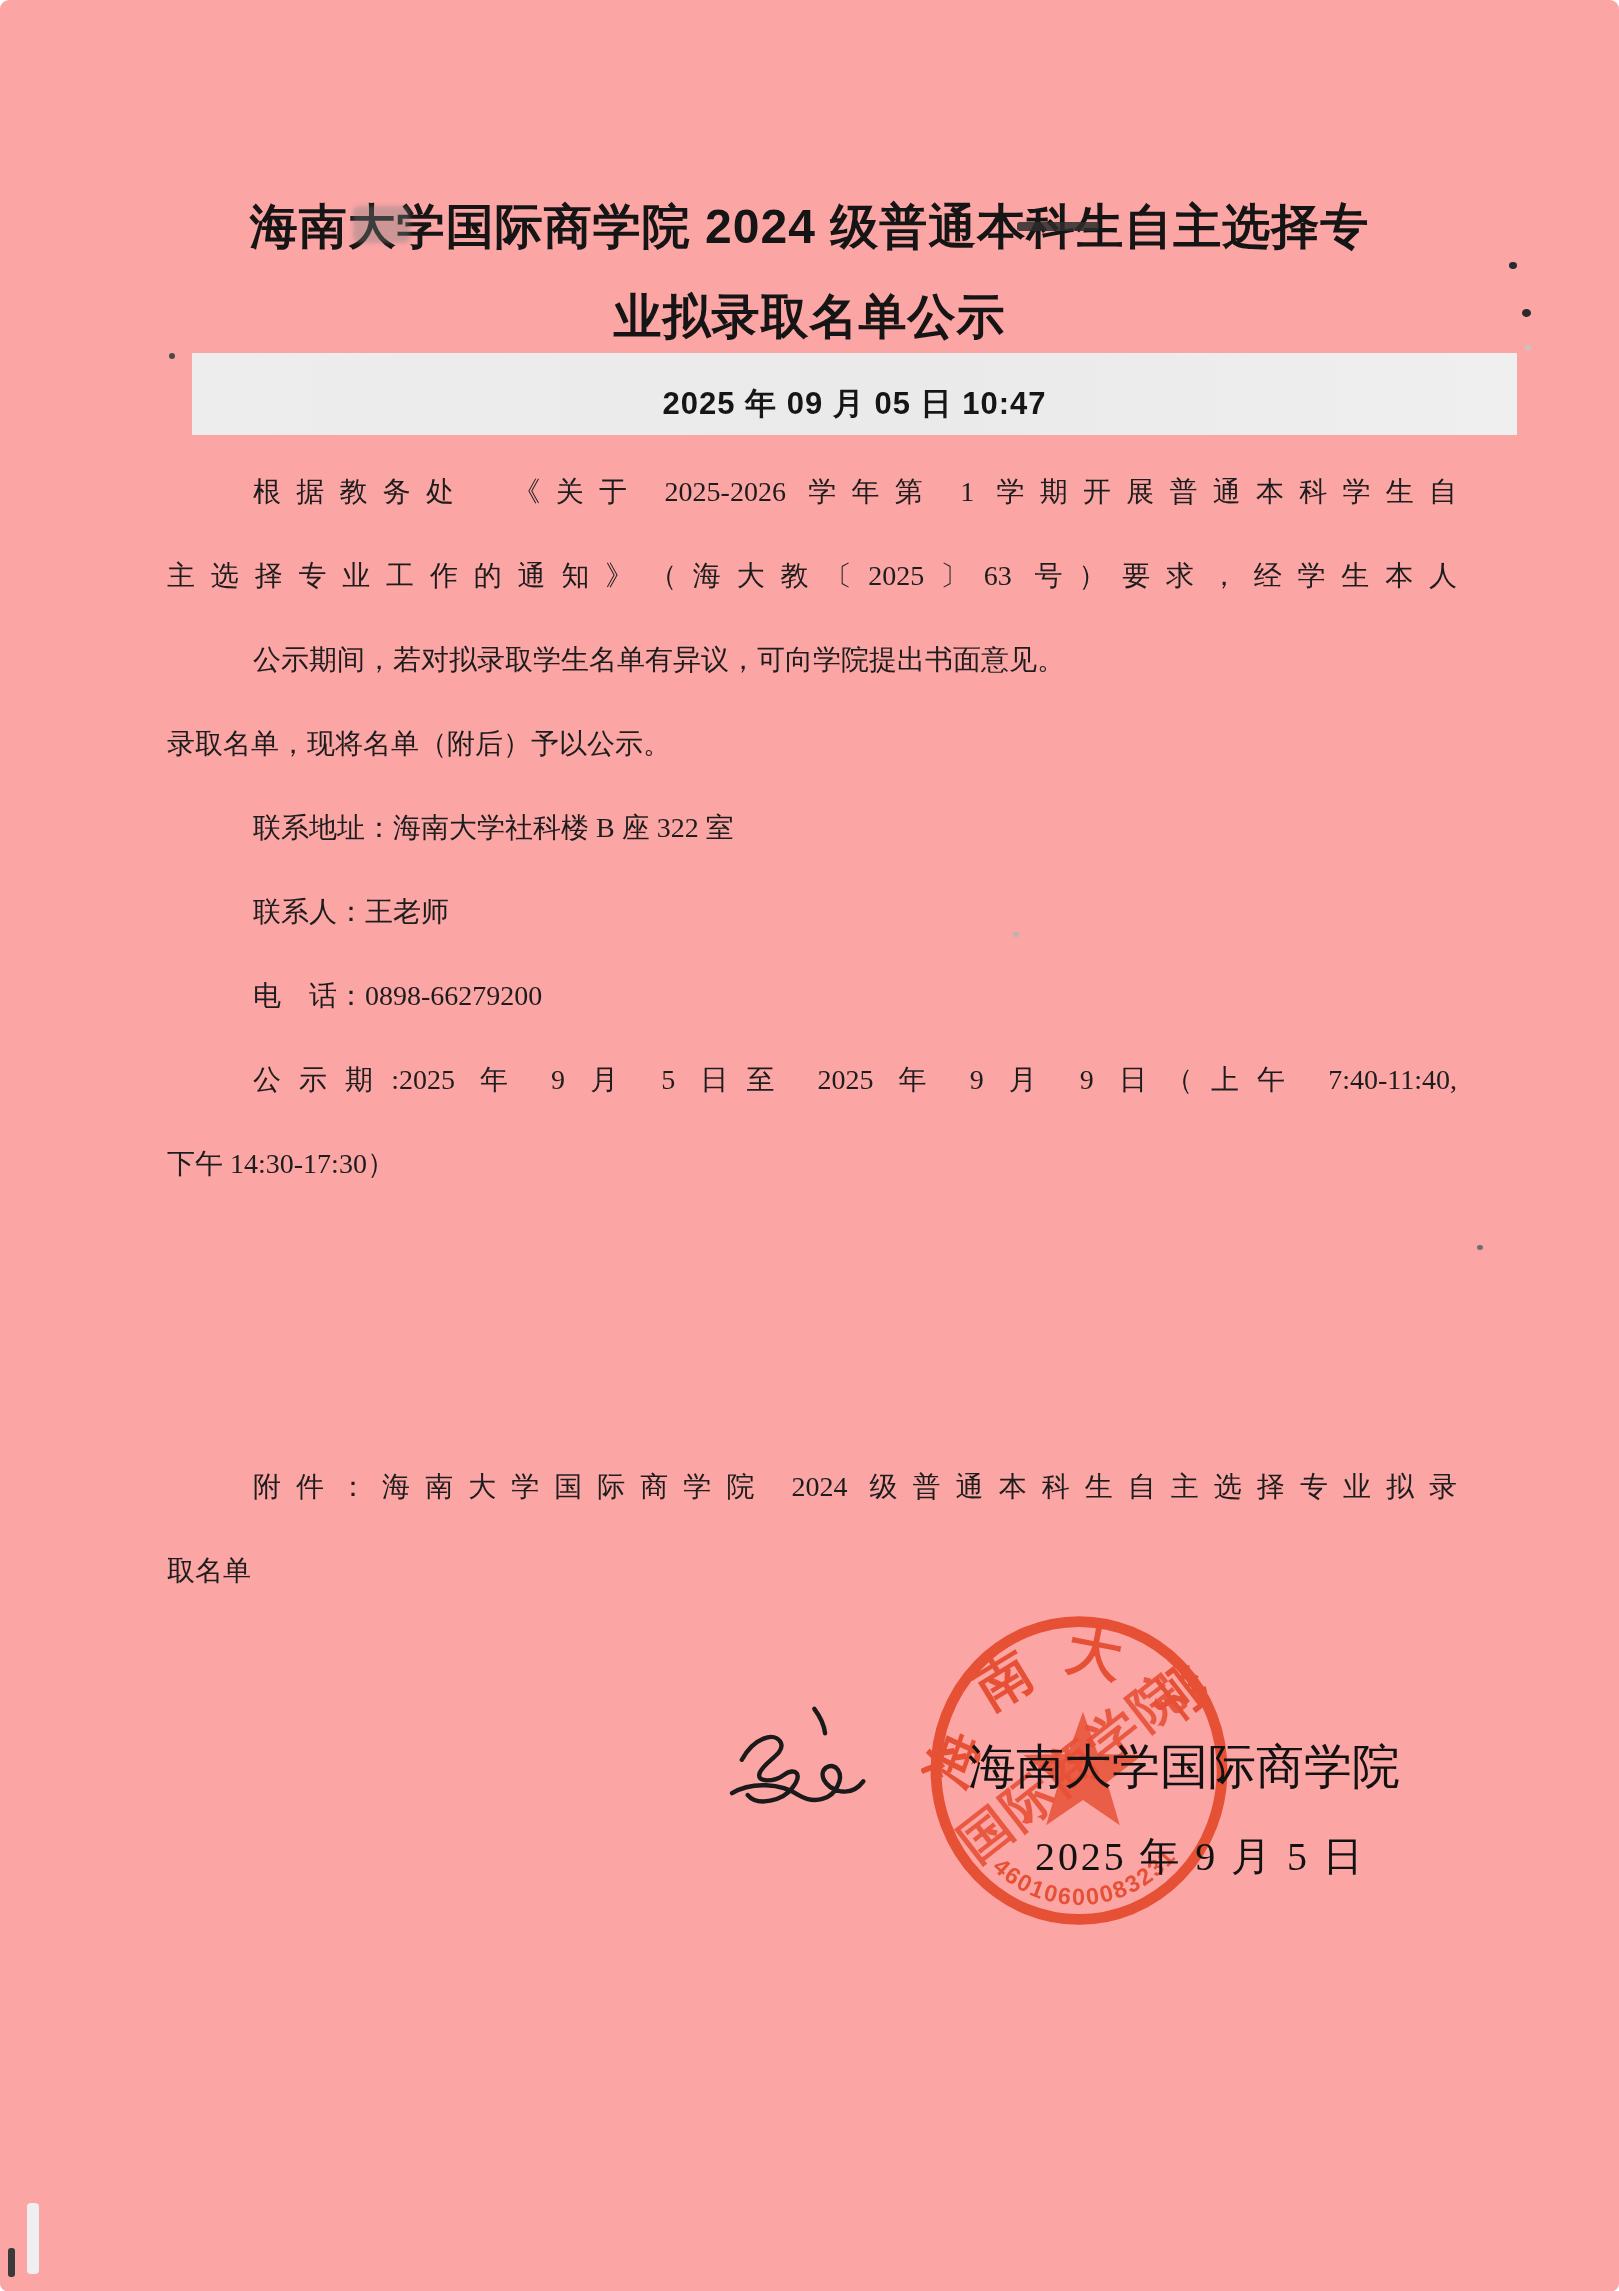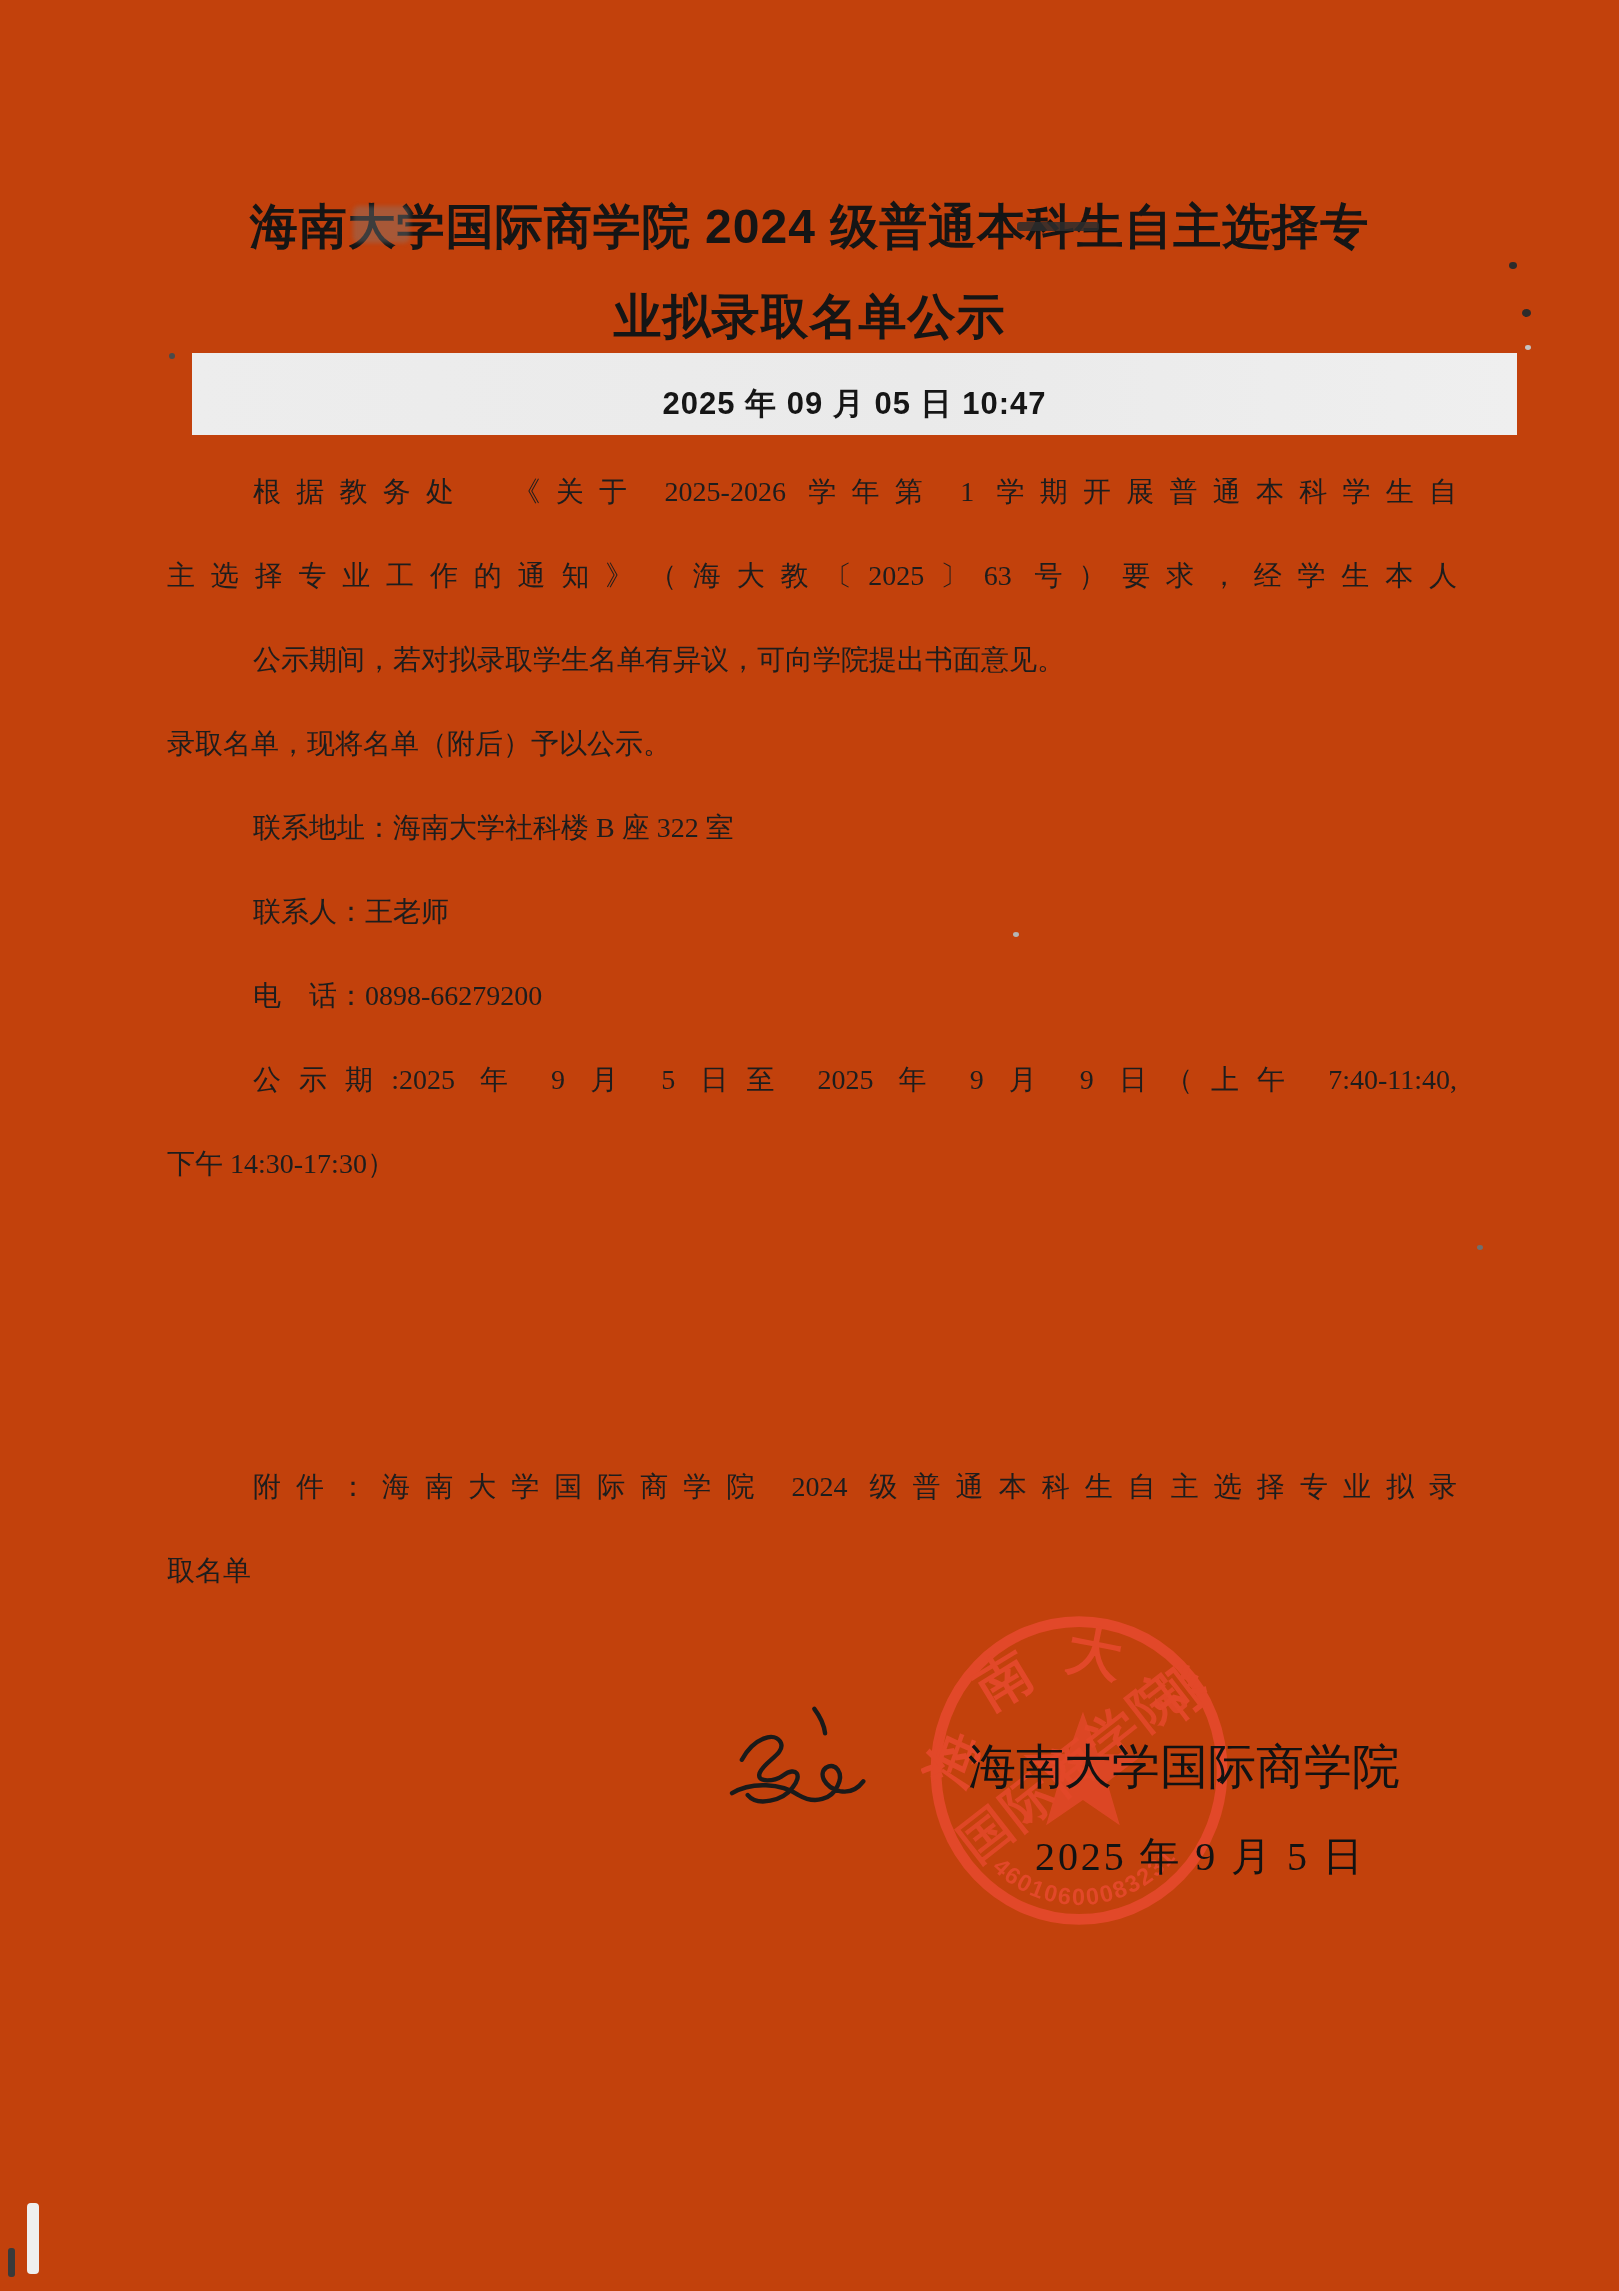--- a/index.html
+++ b/index.html
@@ -3,21 +3,21 @@
 <meta charset="utf-8">
 <style>
   html,body{margin:0;padding:0;}
   body{
     width:1619px;height:2292px;
     background:#ffffff;
     font-family:"Liberation Serif","DejaVu Serif",serif;
     position:relative;
   }
   .page{
-    position:absolute;inset:0;overflow:hidden;background:#c2410c;color:#1c1c1c;
+    position:absolute;inset:0;overflow:hidden;background:#fca5a5;color:#1c1c1c;border-radius:9px;
   }
   
   .title{
     position:absolute;left:0;top:182px;width:100%;
     text-align:center;
     font-family:"Liberation Sans","DejaVu Sans",sans-serif;
     font-weight:bold;font-size:48px;line-height:90px;
     color:#151515;letter-spacing:1px;
   }
   

